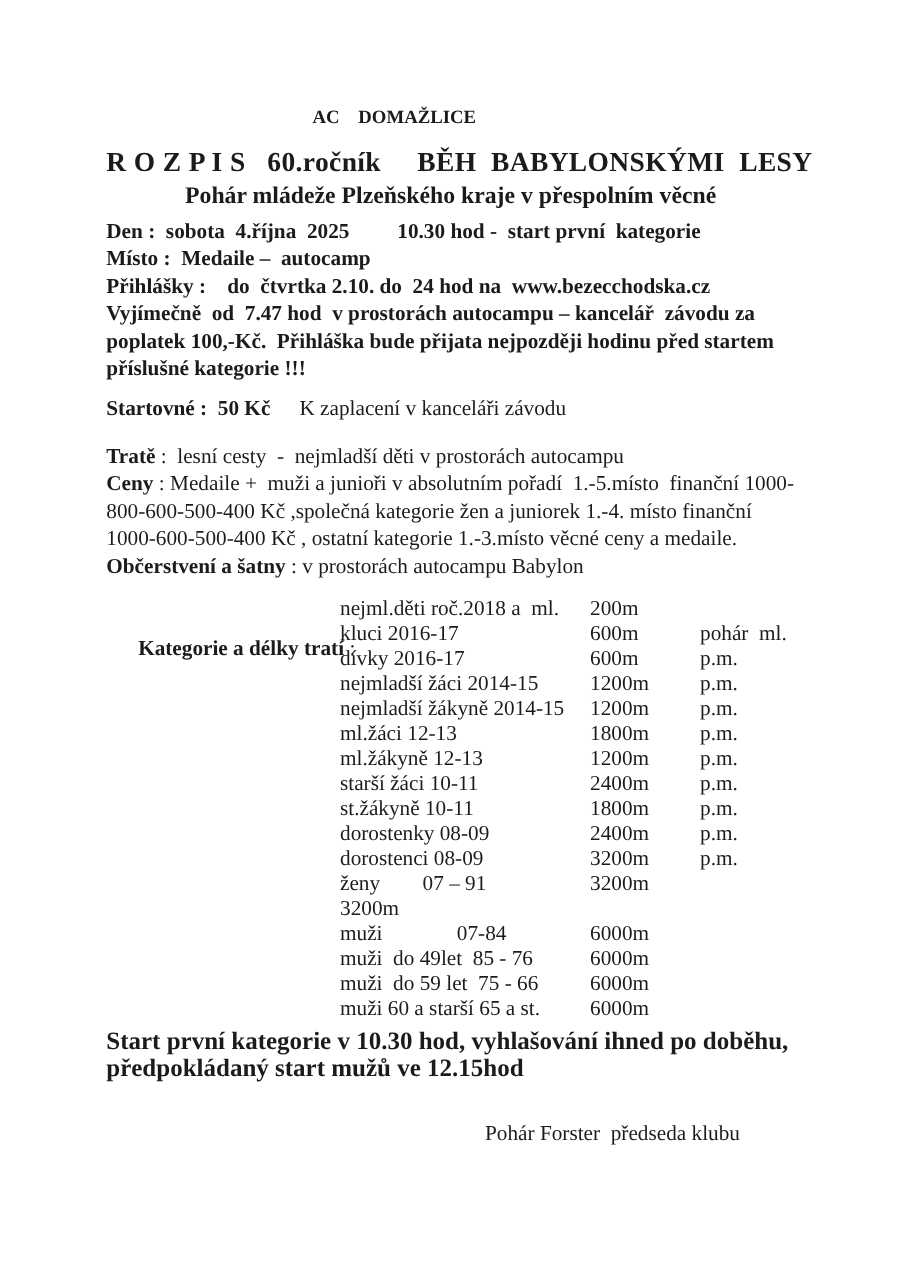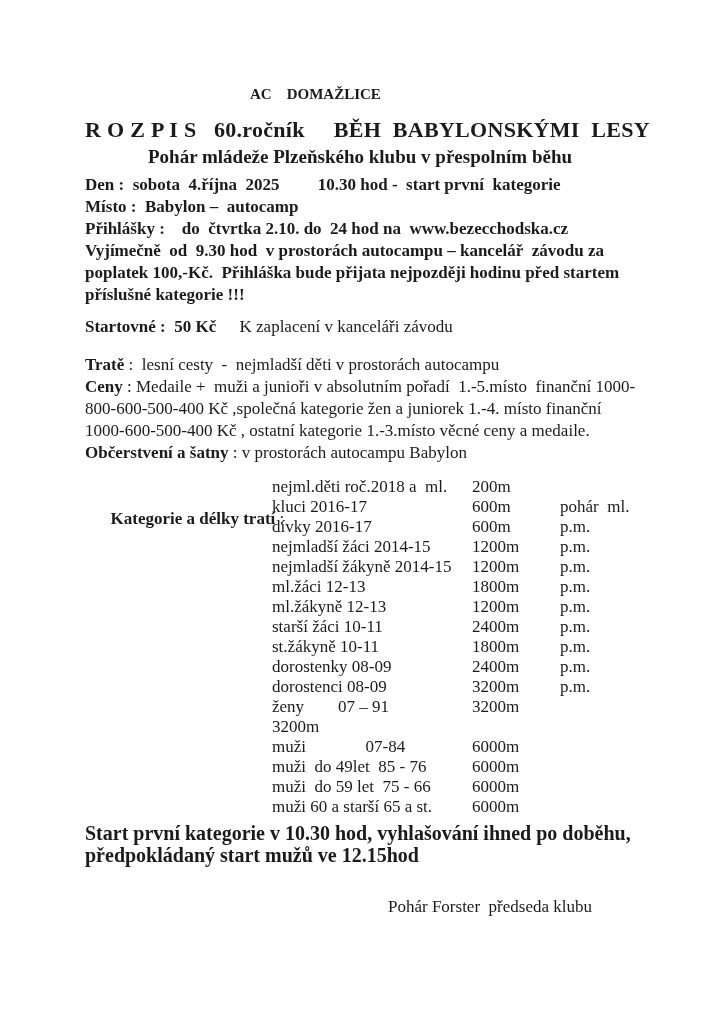--- a/index.html
+++ b/index.html
@@ -86,27 +86,27 @@
 </style>
 </head>
 <body>
 
 <div class="page">
 
   <div class="org-line t">AC    DOMAŽLICE</div>
 
   <div class="doc-title t">R O Z P I S   60.ročník     BĚH  BABYLONSKÝMI  LESY</div>
 
-  <div class="doc-subtitle t">Pohár mládeže Plzeňského klubu v přespolním běhu</div>
+  <div class="doc-subtitle t">Pohár mládeže Plzeňského kraje v přespolním věcné</div>
 
   <div class="info-block">
     <div class="t">Den :  sobota  4.října  2025         10.30 hod -  start první  kategorie</div>
-    <div class="t">Místo :  Babylon –  autocamp</div>
+    <div class="t">Místo :  Medaile –  autocamp</div>
     <div class="t">Přihlášky :    do  čtvrtka 2.10. do  24 hod na  www.bezecchodska.cz</div>
-    <div class="t">Vyjímečně  od  9.30 hod  v prostorách autocampu – kancelář  závodu za</div>
+    <div class="t">Vyjímečně  od  7.47 hod  v prostorách autocampu – kancelář  závodu za</div>
     <div class="t">poplatek 100,-Kč.  Přihláška bude přijata nejpozději hodinu před startem</div>
     <div class="t">příslušné kategorie !!!</div>
   </div>
 
   <div class="fee-line">
     <span class="t b">Startovné :  50 Kč</span>
     <span class="t fee-note">K zaplacení v kanceláři závodu</span>
   </div>
 
   <div class="details-block">

